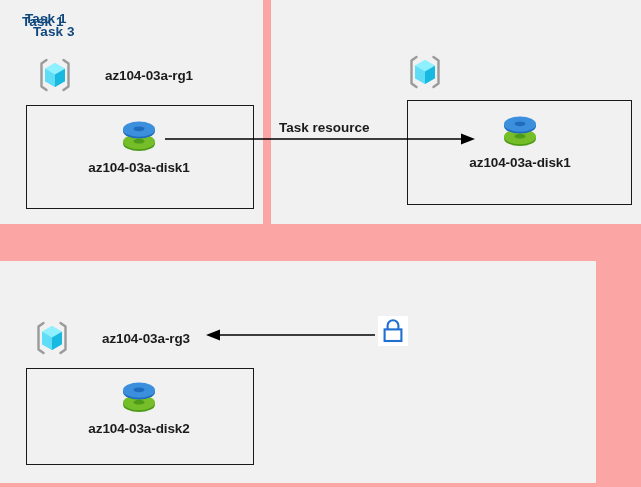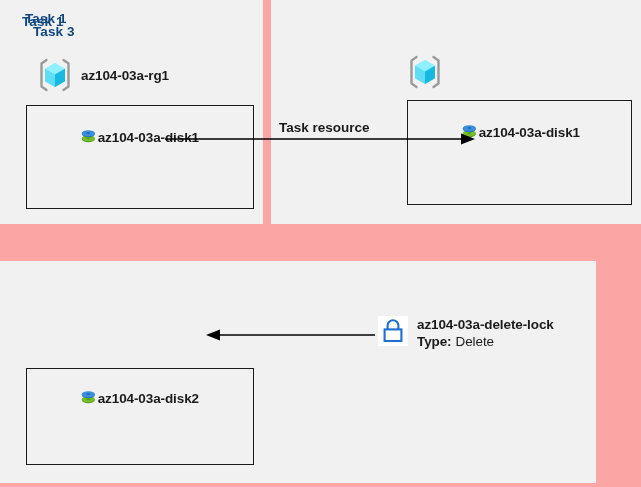--- a/index.html
+++ b/index.html
@@ -53,20 +53,21 @@
   #box-task1 { left: 26px;  top: 105px; width: 228px; height: 104px; }
   #box-task2 { left: 407px; top: 100px; width: 225px; height: 105px; }
   #box-task3 { left: 26px;  top: 368px; width: 228px; height: 97px; }
 
   
   .rg-row {
     position: absolute;
     display: flex;
     align-items: center;
     white-space: nowrap;
+    gap: 24px;
   }
   #rg-row-1 { left: 36px;  top: 56px; }
   #rg-row-2 { left: 406px; top: 53px; }
   #rg-row-3 { left: 33px;  top: 319px; }
 
   .rg-icon {
     width: 38px;
     height: 38px;
     flex: 0 0 auto;
     display: block;
@@ -76,20 +77,21 @@
     font-weight: bold;
     color: #1b1b1b;
     margin-left: 7px;
     letter-spacing: -0.1px;
   }
 
   
   .disk-group {
     position: absolute;
     display: flex;
+    flex-direction: column;
     align-items: center;
     white-space: nowrap;
   }
   #disk-group-1 { left: 79px;  top: 115px; width: 120px; }
   #disk-group-2 { left: 460px; top: 110px; width: 120px; }
   #disk-group-3 { left: 79px;  top: 376px; width: 120px; text-align: right; }
 
   .disk-icon {
     width: 46px;
     height: 42px;
@@ -219,20 +221,31 @@
 
   <div class="arrow-caption" id="caption-move">Task resource</div>
   <svg class="arrow-svg" id="arrow-move" viewBox="0 0 315 24">
     <line x1="0" y1="11" x2="298" y2="11" stroke="#000000" stroke-width="1.5"></line>
     <polygon points="310,11 296,5.6 296,16.4" fill="#000000"></polygon>
   </svg>
 
   <div class="panel" id="panel-task3"></div>
   <div class="panel-title" id="title-task3">Task 3</div>
 
+  <div class="rg-row" id="rg-row-3">
+    <svg class="rg-icon" viewBox="0 0 38 38">
+      <path d="M10.5 4 L5.5 7.5 L5.5 30.5 L10.5 34" fill="none" stroke="#9a9a9a" stroke-width="2.4" stroke-linecap="round" stroke-linejoin="round"></path>
+      <path d="M27.5 4 L32.5 7.5 L32.5 30.5 L27.5 34" fill="none" stroke="#9a9a9a" stroke-width="2.4" stroke-linecap="round" stroke-linejoin="round"></path>
+      <polygon points="19,7 29,12.8 29,25.2 19,31 9,25.2 9,12.8" fill="#7fe6f8"></polygon>
+      <polygon points="19,7 29,12.8 19,18.6 9,12.8" fill="#8ff0ff"></polygon>
+      <polygon points="19,18.6 29,12.8 29,25.2 19,31" fill="#17b9e0"></polygon>
+      <polygon points="19,18.6 19,31 9,25.2 9,12.8" fill="#5fdcf6"></polygon>
+    </svg>
+    <span class="rg-label">az104-03a-rg3</span>
+  </div>
 
   <div class="inner-box" id="box-task3"></div>
 
   <div class="disk-group" id="disk-group-3">
     <svg class="disk-icon" viewBox="0 0 46 42">
       <ellipse cx="23" cy="28.5" rx="16" ry="7.6" fill="#4e9b19"></ellipse>
       <ellipse cx="23" cy="26.6" rx="16" ry="7.6" fill="#76bd2a"></ellipse>
       <ellipse cx="23" cy="26.2" rx="5.4" ry="2.4" fill="#4e9b19"></ellipse>
       <ellipse cx="23" cy="16.0" rx="16" ry="7.6" fill="#1f6bbd"></ellipse>
       <ellipse cx="23" cy="14.2" rx="16" ry="7.6" fill="#3c8fdc"></ellipse>
@@ -245,19 +258,15 @@
     <line x1="170" y1="11" x2="13" y2="11" stroke="#000000" stroke-width="1.5"></line>
     <polygon points="1,11 15,5.6 15,16.4" fill="#000000"></polygon>
   </svg>
 
   <div id="lock-row">
     <svg class="lock-icon" viewBox="0 0 30 30">
       <rect x="0" y="0" width="30" height="30" fill="#ffffff"></rect>
       <path d="M9.6 13.4 L9.6 9.6 A5.4 5.4 0 0 1 20.4 9.6 L20.4 13.4" fill="none" stroke="#1f6fd0" stroke-width="2.1"></path>
       <rect x="6.6" y="13.4" width="16.8" height="11.6" fill="none" stroke="#1f6fd0" stroke-width="2.1"></rect>
     </svg>
-    <div class="lock-text">
-      <div class="lock-name">az104-03a-delete-lock</div>
-      <div class="lock-type"><b>Type:</b><span style="margin-left:4px;">Delete</span></div>
-    </div>
   </div>
 
 </div>
 
 </body></html>

